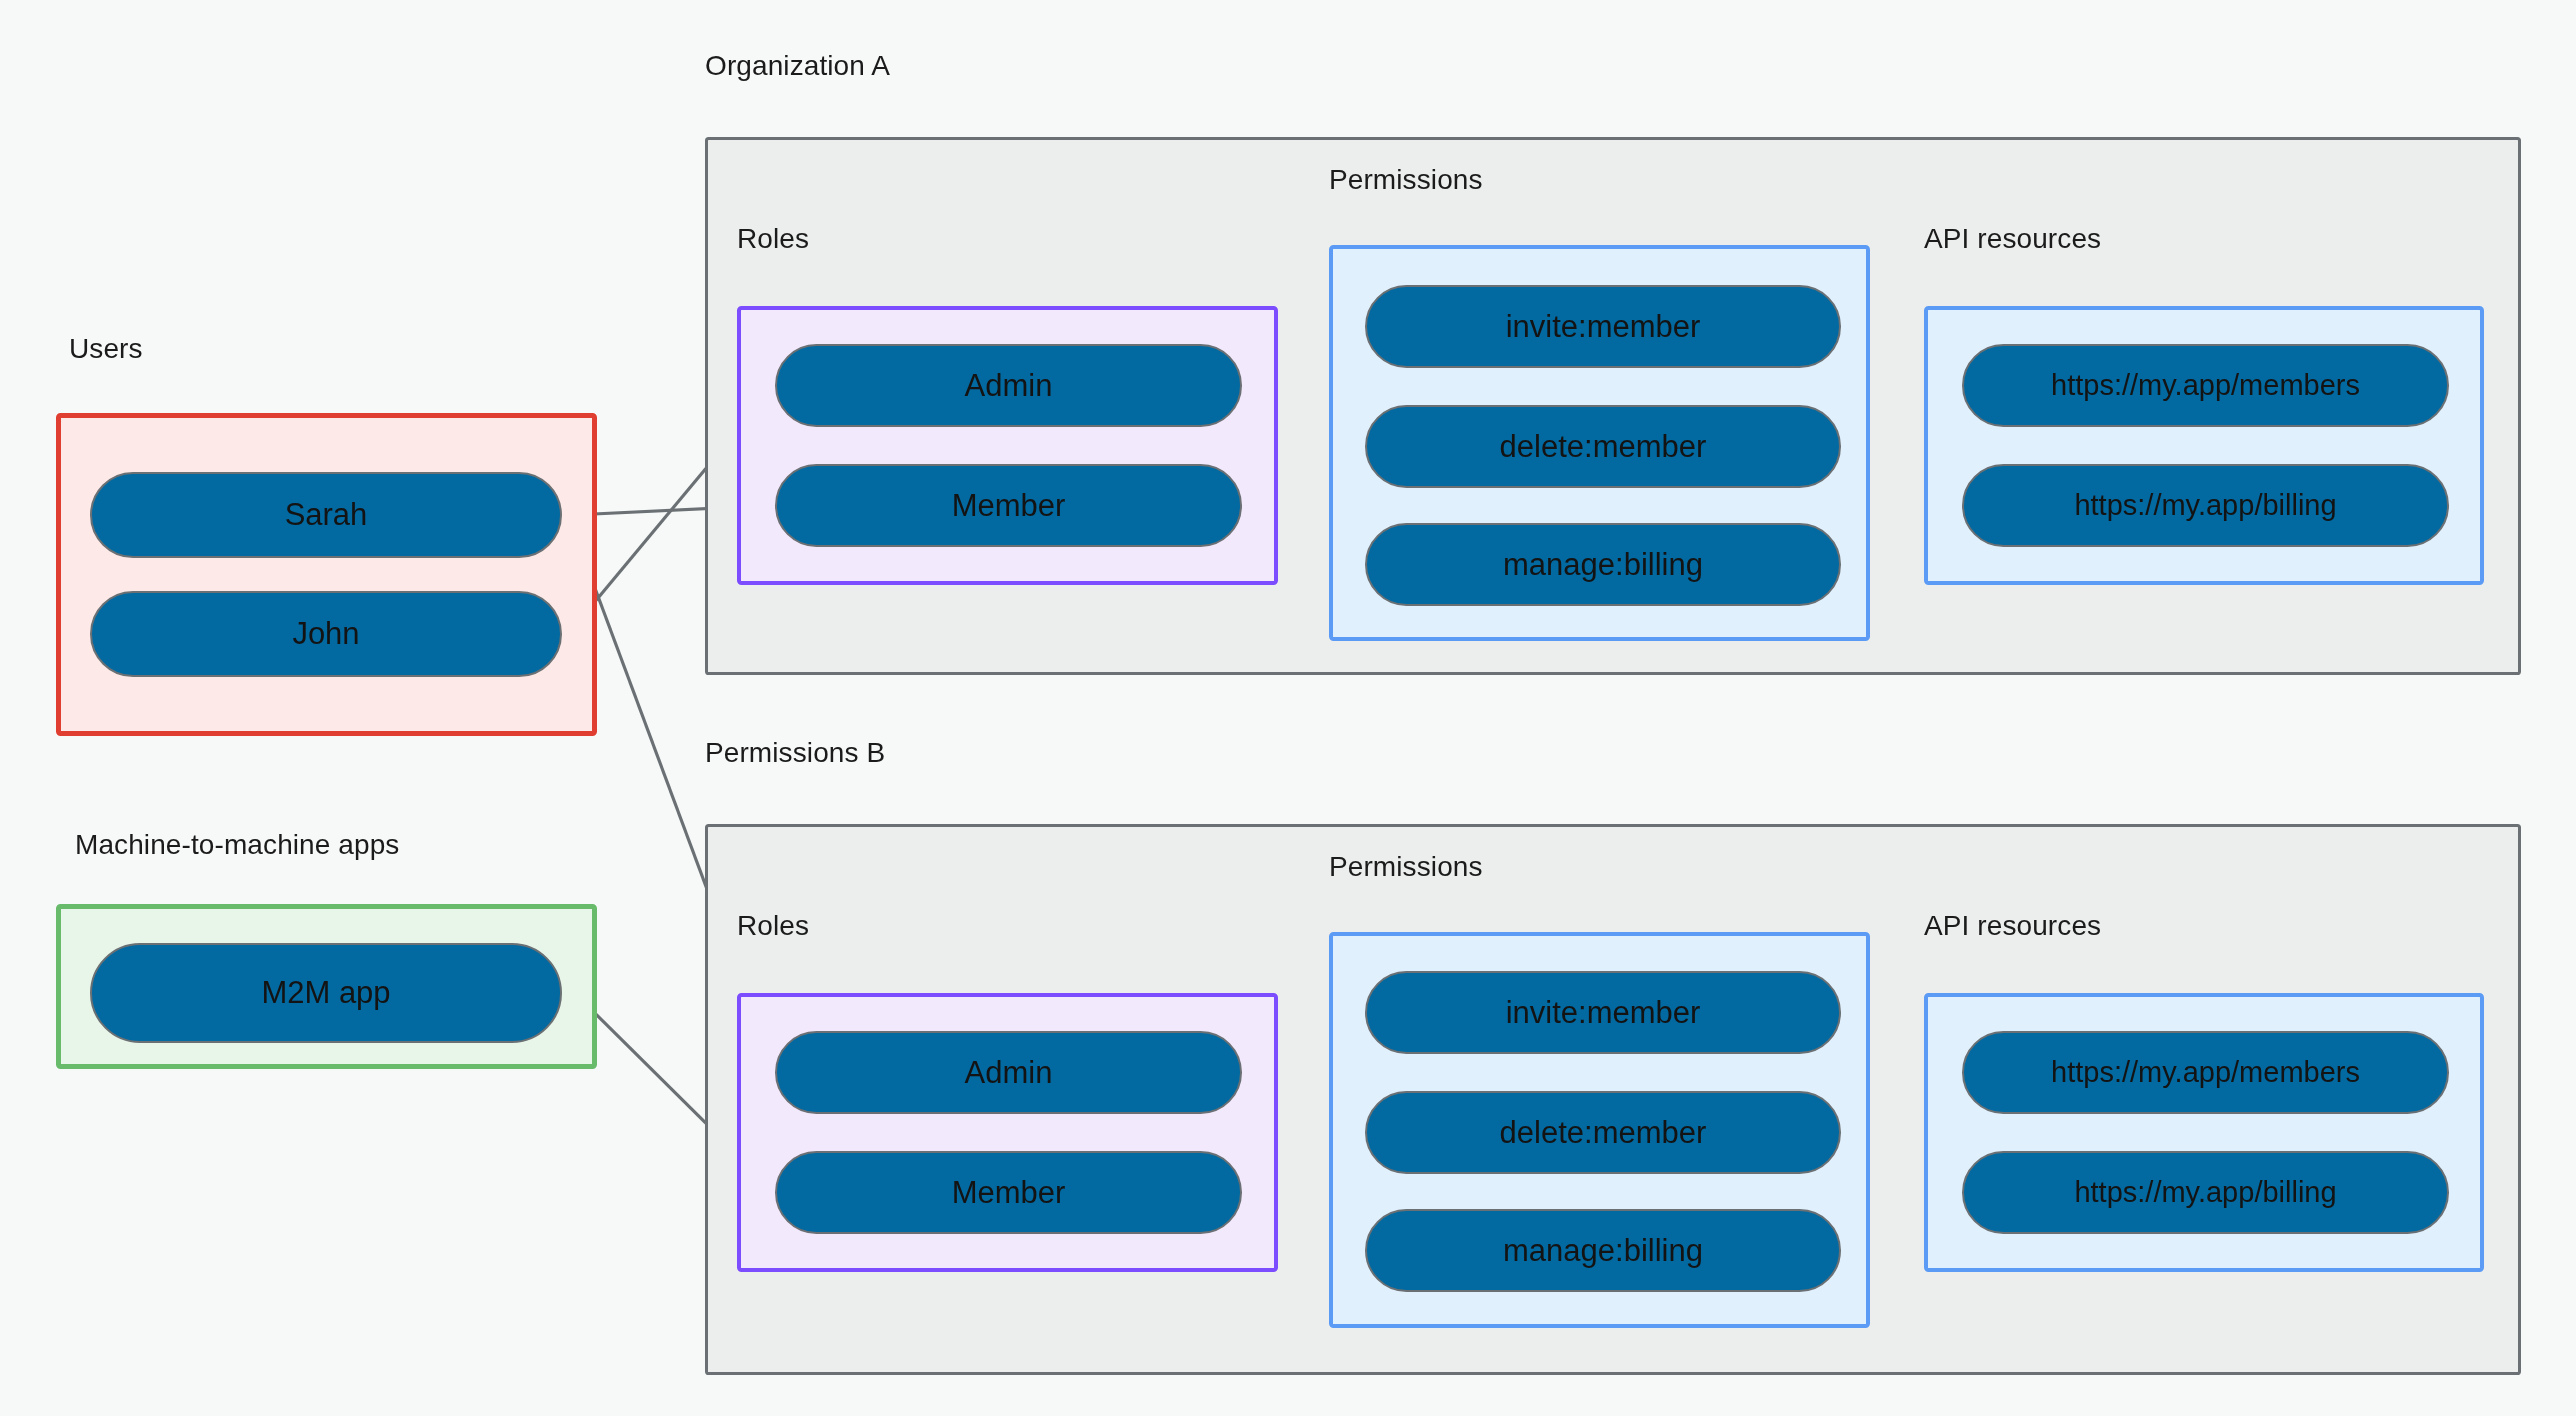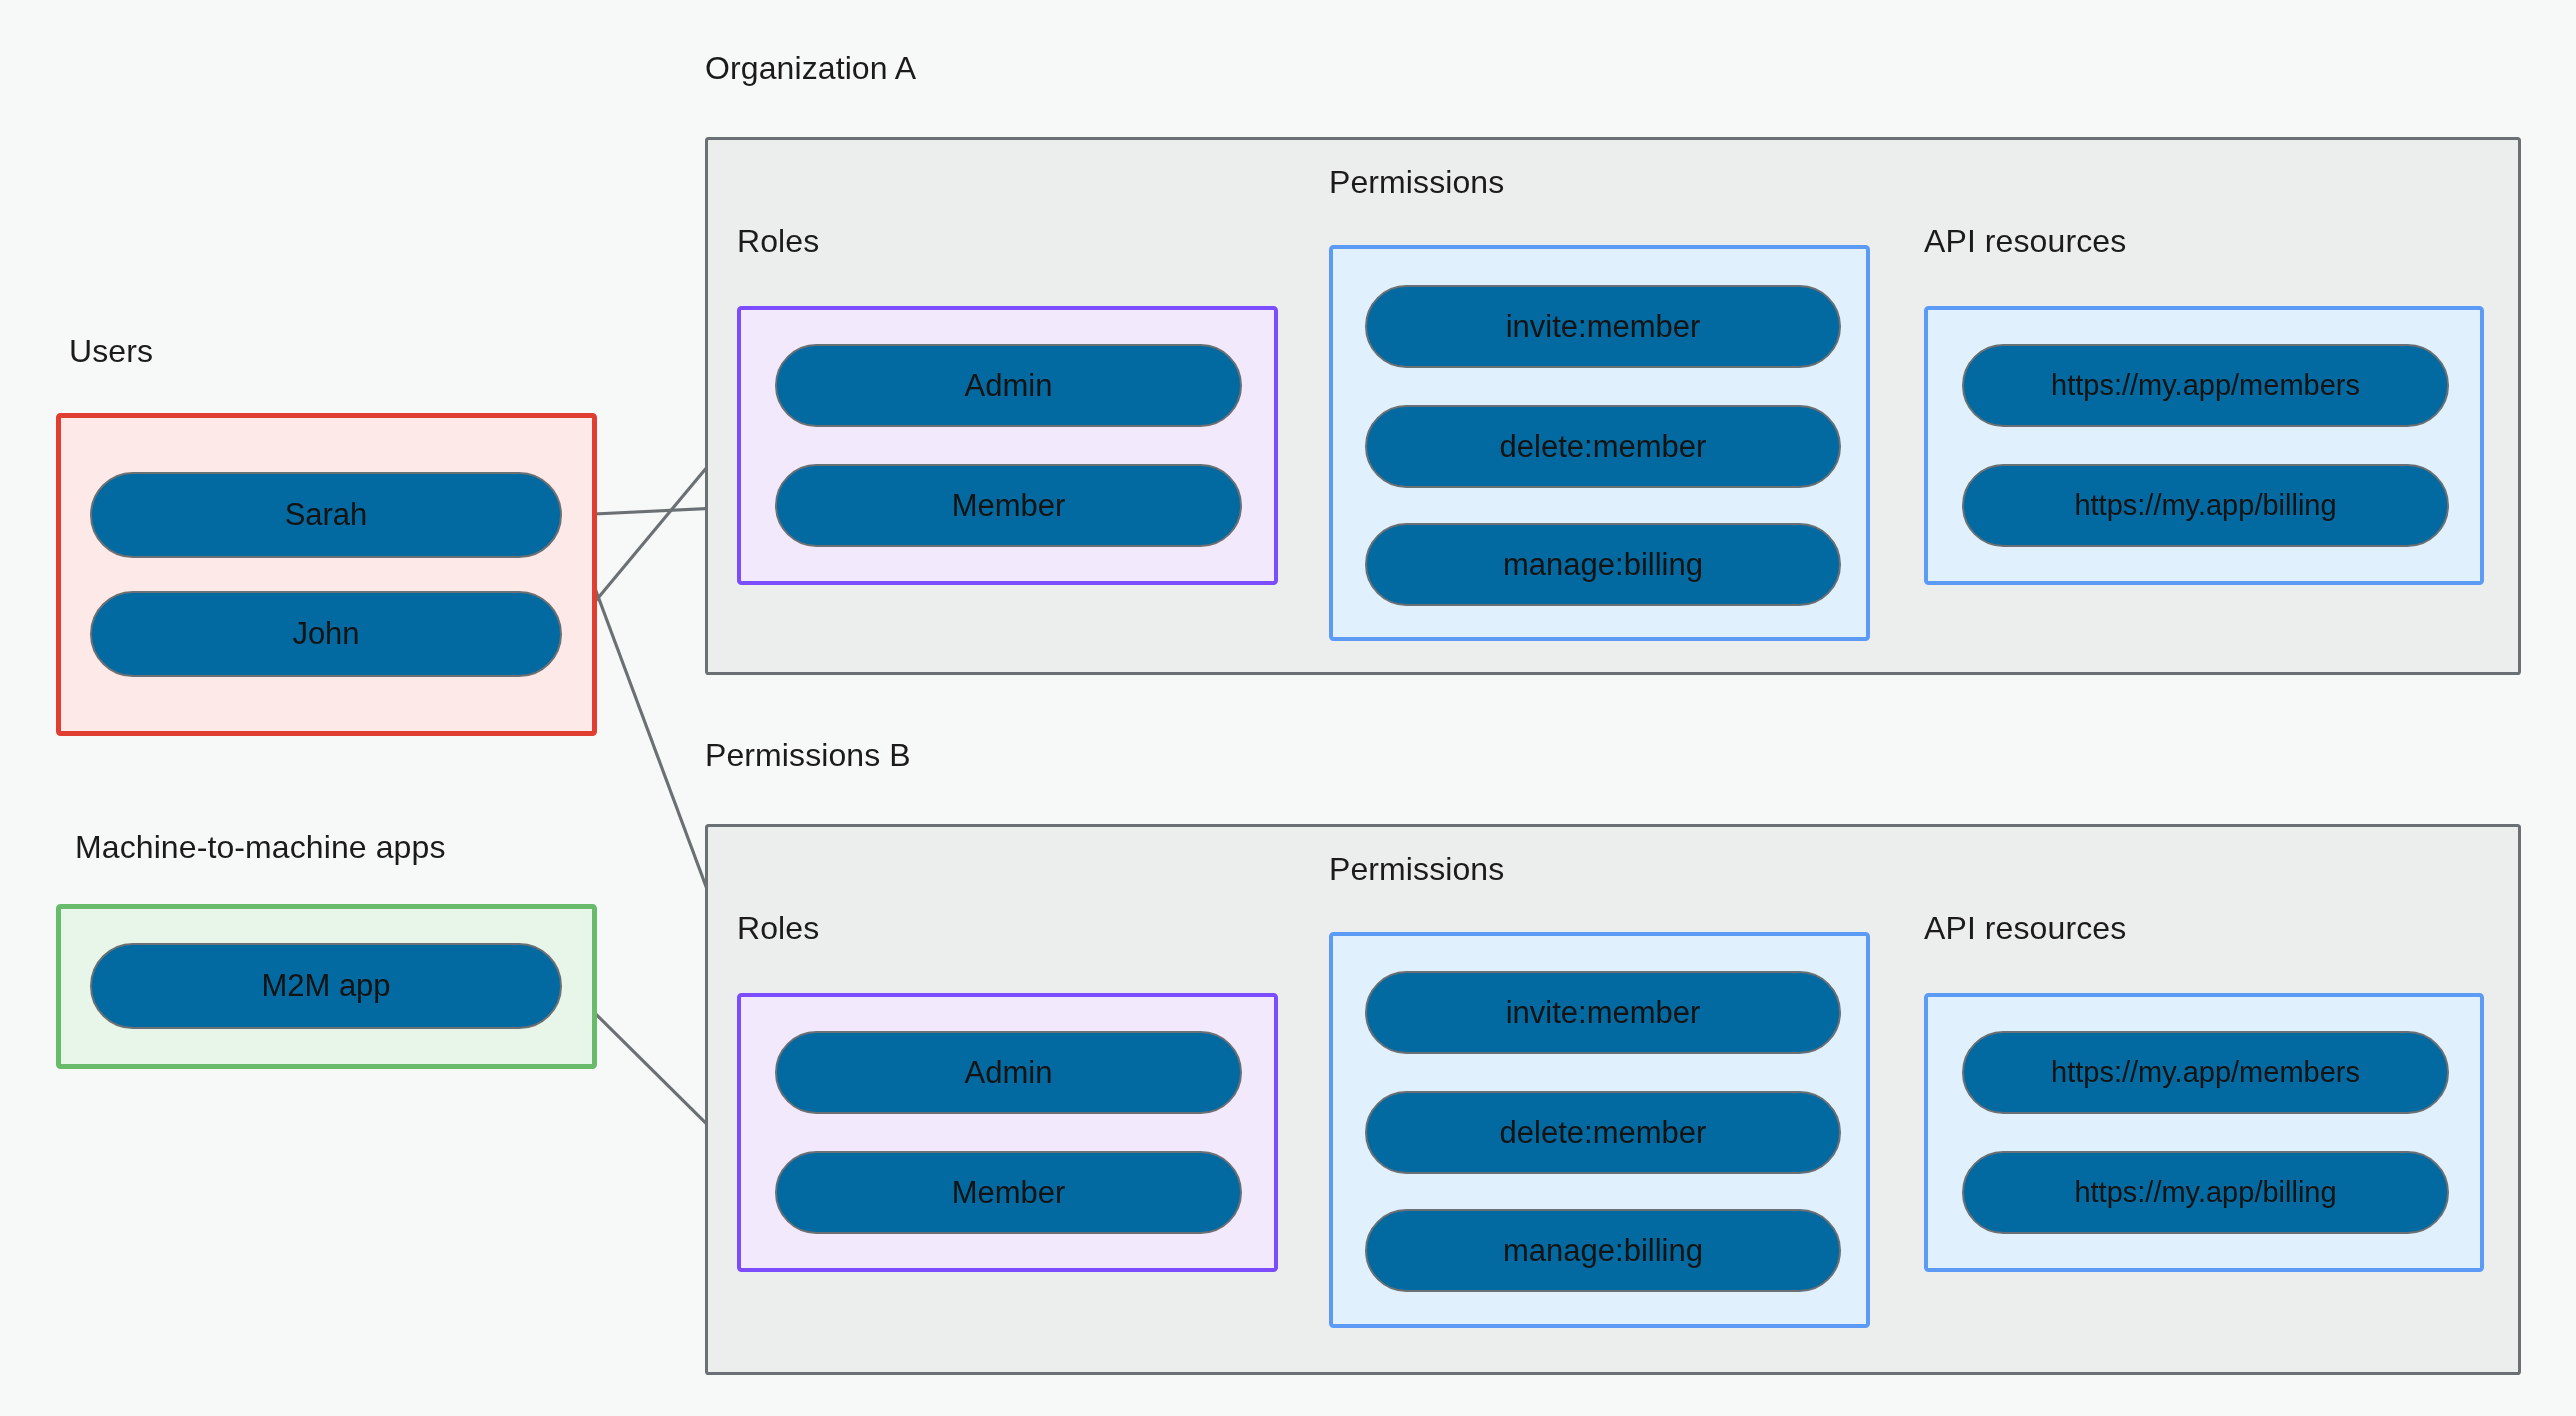--- a/index.html
+++ b/index.html
@@ -6,21 +6,21 @@
   body{
     width:2576px;height:1416px;
     font-family:"Liberation Sans","DejaVu Sans",sans-serif;
     overflow:hidden;
   }
   #stage{position:relative;width:2576px;height:1416px;background:#f7f9f8;}
   svg#wires{position:absolute;left:0;top:0;width:2576px;height:1416px;pointer-events:none;}
 
   .grp-label{
     position:absolute;
-    font-size:32px;
+    font-size:28px;
     color:#1b1b1b;
     white-space:nowrap;
     letter-spacing:0.1px;
   }
   .container-box{position:absolute;box-sizing:border-box;}
   .org-box{
     background:#eceded;
     border:3.6px solid #6a7073;
     border-radius:3.6px;
   }
@@ -119,21 +119,21 @@
     </g>
   </svg>
 
   <div class="grp-label" style="left:69px;top:333px;">Users</div>
   <div class="container-box users-box" style="left:56px;top:413px;width:541px;height:323px;"></div>
   <div class="pill" style="left:90px;top:591px;width:472px;height:86px;">John</div>
   <div class="pill" style="left:90px;top:472px;width:472px;height:86px;">Sarah</div>
 
   <div class="grp-label" style="left:56px;top:829px;margin-left:19px;">Machine-to-machine apps</div>
   <div class="container-box m2m-box" style="left:56px;top:904px;width:541px;height:165px;"></div>
-  <div class="pill" style="left:90px;top:943px;width:472px;height:86px;">M2M app</div>
+  <div class="pill" style="left:90px;top:943px;width:472px;height:100px;">M2M app</div>
 
   <div class="grp-label" style="left:705px;top:50px;">Organization A</div>
   <div class="container-box org-box" style="left:705px;top:137px;width:1816px;height:538px;"></div>
 
   <div class="grp-label" style="left:737px;top:223px;">Roles</div>
   <div class="container-box roles-box" style="left:737px;top:306px;width:541px;height:279px;"></div>
   <div class="pill" style="left:775px;top:344px;width:467px;height:83px;">Admin</div>
   <div class="pill" style="left:775px;top:464px;width:467px;height:83px;">Member</div>
 
   <div class="grp-label" style="left:1329px;top:164px;">Permissions</div>

